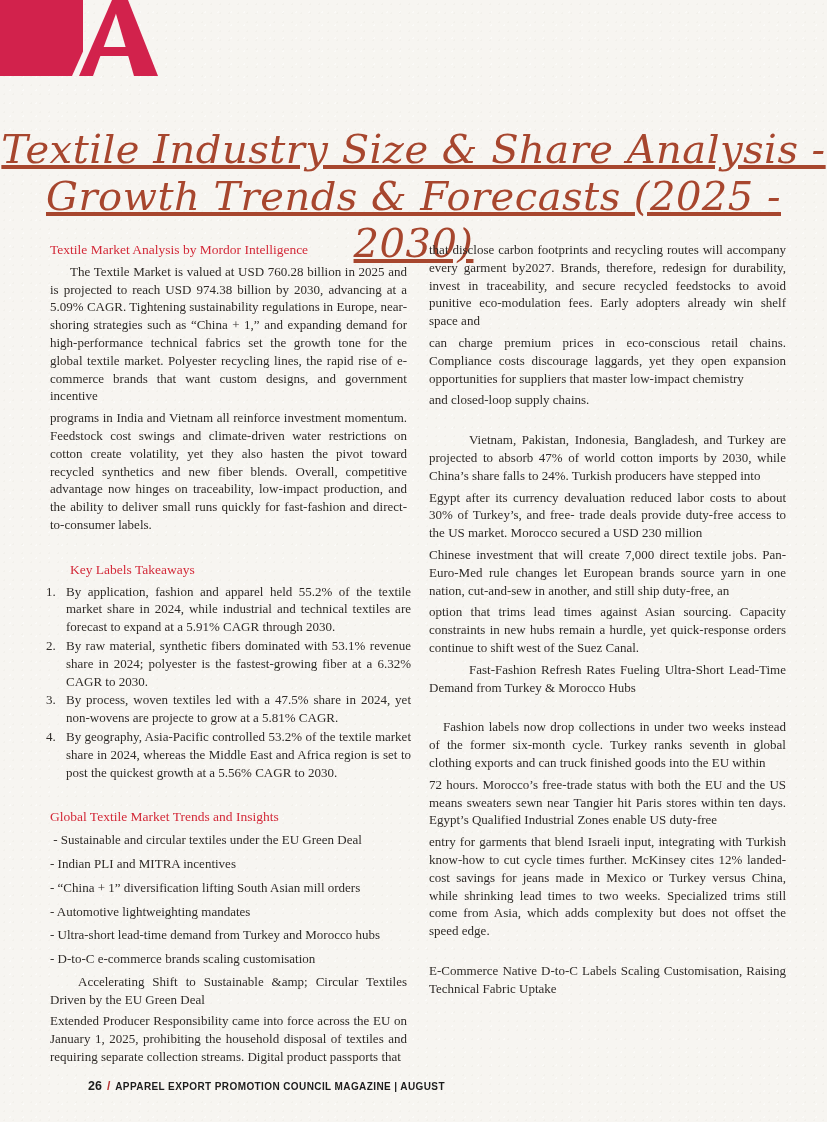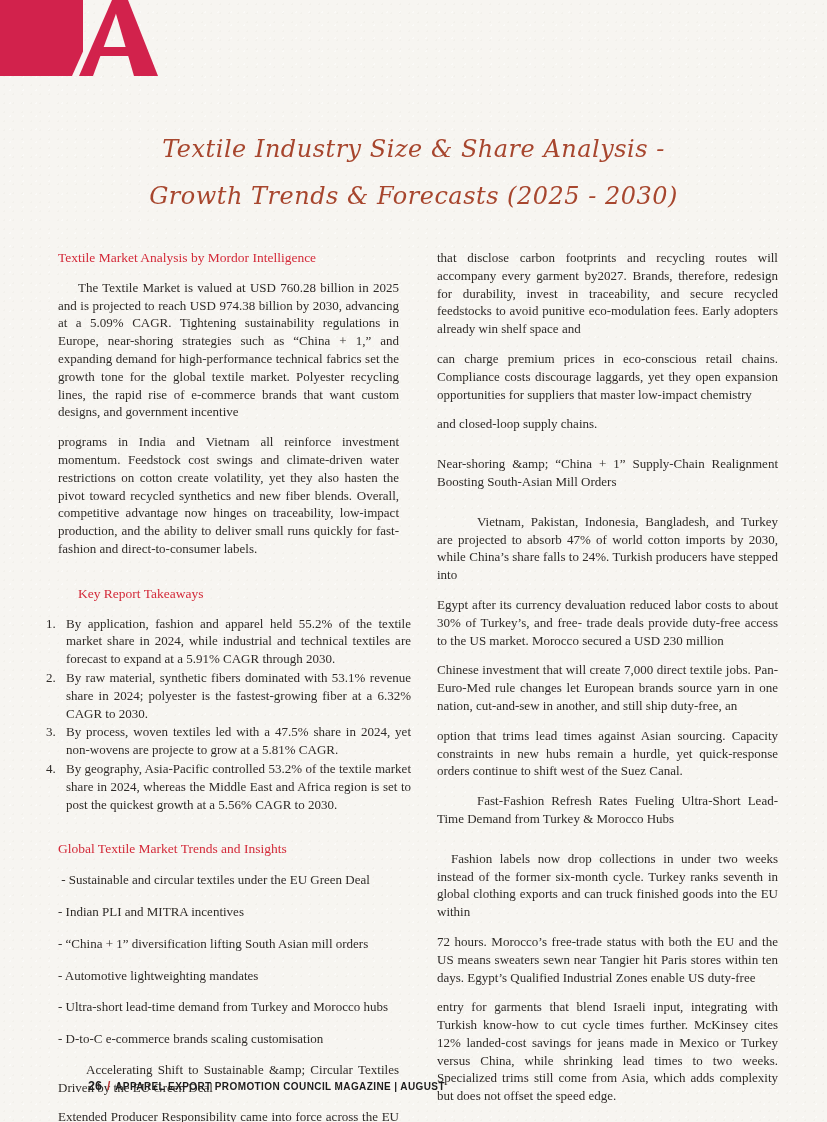--- a/index.html
+++ b/index.html
@@ -15,31 +15,32 @@
     font-family:"Liberation Serif", serif;
     color:#2f2b28;
     overflow:hidden;
   }
   .logo{position:absolute;top:0;left:0;}
   .title{
     position:absolute;top:126px;left:0;width:100%;
     text-align:center;
     font-family:"DejaVu Serif", serif;
     font-style:italic;
-    font-size:24px;
+    font-size:40px;
     line-height:47px;
     color:#a7462e;
     letter-spacing:0.5px;
+    text-decoration:underline;
   }
   .columns{
     position:absolute;top:237px;left:46px;width:744px;
     display:flex;gap:14px;
   }
   .col{width:365px;font-size:13px;line-height:17.8px;}
-  .col p{margin:12px;}
+  .col p{margin:4px;}
   .body-para{text-align:justify;}
   .col-heading{color:#d32a39;font-size:13.5px;margin:0;}
   .gap-top{margin-top:22px !important;}
   .gap-top-lg{margin-top:27px !important;}
   .indent-xs{text-indent:14px;}
   .indent-sm{text-indent:20px;}
   .indent-md{text-indent:28px;}
   .indent-lg{text-indent:40px;}
   .num-item{display:flex;align-items:flex-start;margin-top:1px;}
   .num-item .num{flex:0 0 20px;}
@@ -74,21 +75,21 @@
   <div class="title">
     <div>Textile Industry Size &amp; Share Analysis -</div>
     <div>Growth Trends &amp; Forecasts (2025 - 2030)</div>
   </div>
 
   <div class="columns">
     <div class="col" id="left-col">
         <p class="col-heading">Textile Market Analysis by Mordor Intelligence</p>
         <p class="body-para indent-sm">The Textile Market is valued at USD 760.28 billion in 2025 and is projected to reach USD 974.38 billion by 2030, advancing at a 5.09% CAGR. Tightening sustainability regulations in Europe, near-shoring strategies such as “China + 1,” and expanding demand for high-performance technical fabrics set the growth tone for the global textile market. Polyester recycling lines, the rapid rise of e-commerce brands that want custom designs, and government incentive</p>
         <p class="body-para">programs in India and Vietnam all reinforce investment momentum. Feedstock cost swings and climate-driven water restrictions on cotton create volatility, yet they also hasten the pivot toward recycled synthetics and new fiber blends. Overall, competitive advantage now hinges on traceability, low-impact production, and the ability to deliver small runs quickly for fast-fashion and direct-to-consumer labels.</p>
-        <p class="col-heading indent-sm gap-top-lg">Key Report Takeaways</p>
+        <p class="col-heading indent-sm gap-top-lg">Key Labels Takeaways</p>
         <div class="num-item">
           <span class="num">1.</span>
           <span class="txt">By application, fashion and apparel held 55.2% of the textile market share in 2024, while industrial and technical textiles are forecast to expand at a 5.91% CAGR through 2030.</span>
         </div>
         <div class="num-item">
           <span class="num">2.</span>
           <span class="txt">By raw material, synthetic fibers dominated with 53.1% revenue share in 2024; polyester is the fastest-growing fiber at a 6.32% CAGR to 2030.</span>
         </div>
         <div class="num-item">
           <span class="num">3.</span>
@@ -105,21 +106,20 @@
         <p class="dash-item">- Automotive lightweighting mandates</p>
         <p class="dash-item">- Ultra-short lead-time demand from Turkey and Morocco <b>hubs</b></p>
         <p class="dash-item">- D-to-C e-commerce brands scaling customisation</p>
         <p class="body-para indent-md">Accelerating Shift to Sustainable &amp;amp; Circular Textiles Driven by the EU Green Deal</p>
         <p class="body-para">Extended Producer Responsibility came into force across the EU on January 1, 2025, prohibiting the household disposal of textiles and requiring separate collection streams. Digital product passports that</p>
       </div>
     <div class="col" id="right-col">
         <p class="body-para">that disclose carbon footprints and recycling routes will accompany every garment by2027. Brands, therefore, redesign for durability, invest in traceability, and secure recycled feedstocks to avoid punitive eco-modulation fees. Early adopters already win shelf space and</p>
         <p class="body-para">can charge premium prices in eco-conscious retail chains. Compliance costs discourage laggards, yet they open expansion opportunities for suppliers that master low-impact chemistry</p>
         <p class="body-para">and closed-loop supply chains.</p>
-        <p class="body-para gap-top">Near-shoring &amp;amp; “China + 1” Supply-Chain Realignment Boosting South-Asian Mill Orders</p>
         <p class="body-para indent-lg gap-top">Vietnam, Pakistan, Indonesia, Bangladesh, and Turkey are projected to absorb 47% of world cotton imports by 2030, while China’s share falls to 24%. Turkish producers have stepped into</p>
         <p class="body-para">Egypt after its currency devaluation reduced labor costs to about 30% of Turkey’s, and free- trade deals provide duty-free access to the US market. Morocco secured a USD 230 million</p>
         <p class="body-para">Chinese investment that will create 7,000 direct textile jobs. Pan-Euro-Med rule changes let European brands source yarn in one nation, cut-and-sew in another, and still ship duty-free, an</p>
         <p class="body-para">option that trims lead times against Asian sourcing. Capacity constraints in new hubs remain a hurdle, yet quick-response orders continue to shift west of the Suez Canal.</p>
         <p class="body-para indent-lg">Fast-Fashion Refresh Rates Fueling Ultra-Short Lead-Time Demand from Turkey &amp; Morocco Hubs</p>
         <p class="body-para indent-xs gap-top">Fashion labels now drop collections in under two weeks instead of the former six-month cycle. Turkey ranks seventh in global clothing exports and can truck finished goods into the EU within</p>
         <p class="body-para">72 hours. Morocco’s free-trade status with both the EU and the US means sweaters sewn near Tangier hit Paris stores within ten days. Egypt’s Qualified Industrial Zones enable US duty-free</p>
         <p class="body-para">entry for garments that blend Israeli input, integrating with Turkish know-how to cut cycle times further. McKinsey cites 12% landed-cost savings for jeans made in Mexico or Turkey versus China, while shrinking lead times to two weeks. Specialized trims still come from Asia, which adds complexity but does not offset the speed edge.</p>
         <p class="body-para gap-top">E-Commerce Native D-to-C Labels Scaling Customisation, Raising Technical Fabric Uptake</p>
       </div>

